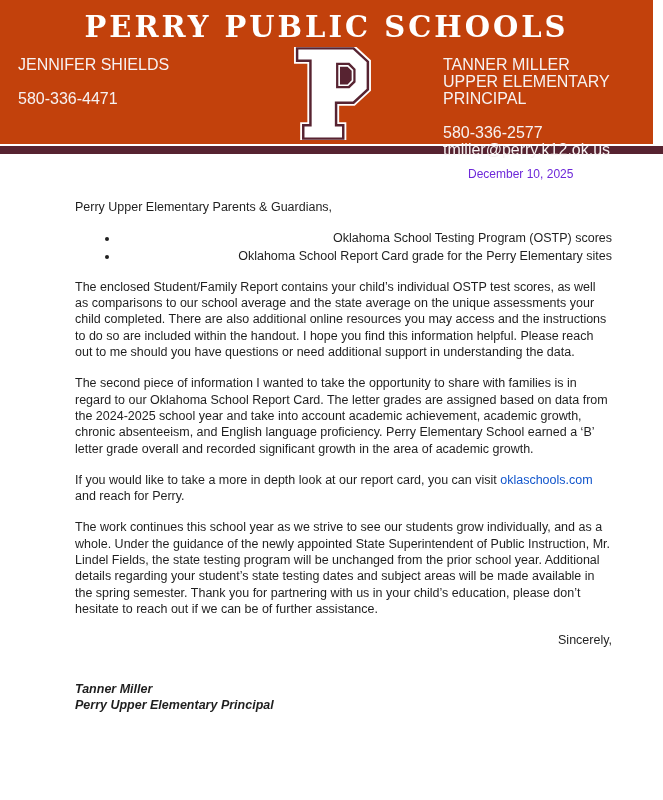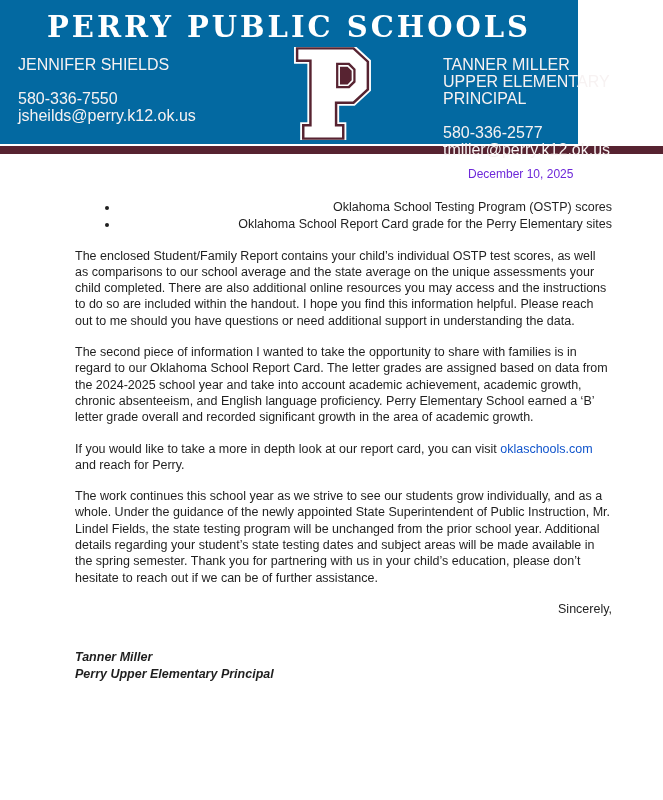--- a/index.html
+++ b/index.html
@@ -2,23 +2,23 @@
 <html><head>
 <meta charset="utf-8">
 <style>
   * { margin: 0; padding: 0; box-sizing: border-box; }
   html, body { width: 663px; height: 800px; background: #ffffff; overflow: hidden; }
   body { font-family: "Liberation Sans", sans-serif; color: #1a1a1a; position: relative; }
 
   
   .header {
     position: relative;
-    width: 578px;
+    width: 653px;
     height: 144px;
-    background: #0369a1;
+    background: #c2410c;
     color: #ffffff;
   }
   .header-gap   { width: 663px; height: 2px; background: #ffffff; }
   .header-strip { width: 663px; height: 8px; background: #572331; }
 
   .school-title {
     position: absolute;
     top: 10px; left: 0; right: 0;
     text-align: center;
     font-family: "DejaVu Serif", serif;
@@ -86,22 +86,21 @@
 </head>
 <body>
 
 <div class="header">
 
   <div class="school-title">PERRY PUBLIC SCHOOLS</div>
 
   <div class="contact contact-left">
     <div>JENNIFER SHIELDS</div>
     <div class="spacer"></div>
-    <div>580-336-7550</div>
-    <div>jsheilds@perry.k12.ok.us</div>
+    <div>580-336-4471</div>
   </div>
 
   <div class="logo-wrap">
 
     <svg viewBox="0 0 78 90" xmlns="http://www.w3.org/2000/svg" aria-hidden="true">
 
       <path d="M 4,1 L 59,1 L 73,14 L 73,41 L 59,54 L 42,54 L 42,76 L 49,76 L 49,89 L 10,89 L 10,76 L 17,76 L 17,13 L 4,13 Z" fill="#ffffff" stroke="#ffffff" stroke-width="6" stroke-linejoin="miter"></path>
 
       <path d="M 4,1 L 59,1 L 73,14 L 73,41 L 59,54 L 42,54 L 42,76 L 49,76 L 49,89 L 10,89 L 10,76 L 17,76 L 17,13 L 4,13 Z" fill="#ffffff" stroke="#572331" stroke-width="2.4" stroke-linejoin="miter"></path>
 
@@ -120,20 +119,21 @@
   </div>
 
 </div>
 <div class="header-gap"></div>
 <div class="header-strip"></div>
 
 <div class="date-line">December 10, 2025</div>
 
 <div class="letter-body">
 
+  <p>Perry Upper Elementary Parents &amp; Guardians,</p>
 
 
   <ul>
     <li>Oklahoma School Testing Program (OSTP) scores</li>
     <li>Oklahoma School Report Card grade for the Perry Elementary sites</li>
   </ul>
 
   <p>The enclosed Student/Family Report contains your child’s individual OSTP test scores, as well as comparisons to our school average and the state average on the unique assessments your child completed. There are also additional online resources you may access and the instructions to do so are included within the handout. I hope you find this information helpful. Please reach out to me should you have questions or need additional support in understanding the data.</p>
 
   <p>The second piece of information I wanted to take the opportunity to share with families is in regard to our Oklahoma School Report Card. The letter grades are assigned based on data from the 2024-2025 school year and take into account academic achievement, academic growth, chronic absenteeism, and English language proficiency. Perry Elementary School earned a ‘B’ letter grade overall and recorded significant growth in the area of academic growth.</p>

